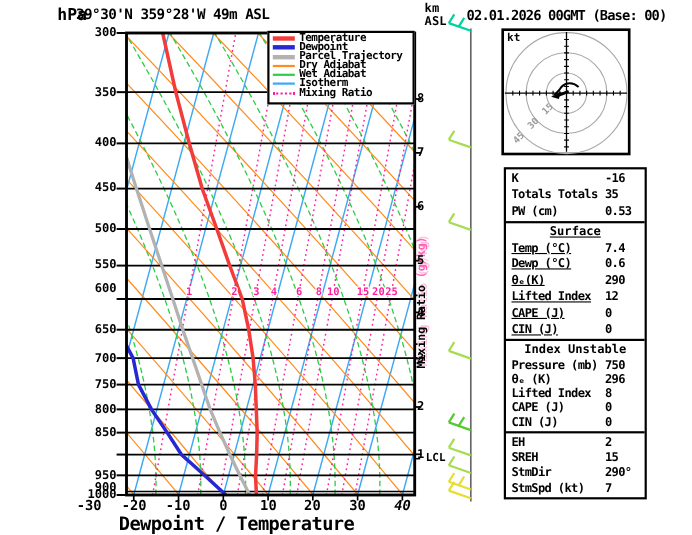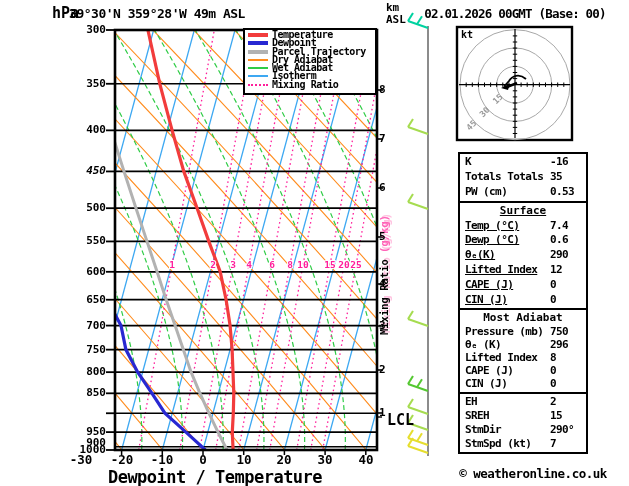--- a/index.html
+++ b/index.html
@@ -7,21 +7,21 @@
         font-family:"DejaVu Sans Mono","Liberation Mono",monospace;font-weight:bold;color:#000;}
   .abs{position:absolute;}
   #hpa-unit{left:52px;top:4px;font-size:15px;}
   #main-title{left:48px;top:6px;width:218px;text-align:center;font-size:13px;letter-spacing:-0.5px;}
   #km-unit{left:386px;top:2px;width:30px;font-size:11px;line-height:12px;}
   #datetime{left:401px;top:6px;width:228px;text-align:center;font-size:12.5px;letter-spacing:-0.8px;}
   .p-lbl{position:absolute;width:40px;text-align:right;font-size:11px;line-height:12px;}
   .x-lbl{position:absolute;width:44px;text-align:center;font-size:12.5px;line-height:12px;}
   .km-lbl{position:absolute;left:379px;width:16px;font-size:11px;line-height:12px;}
   #x-title{left:103px;top:467px;width:224px;text-align:center;font-size:17px;letter-spacing:-0.5px;}
-  #lcl{left:387px;top:411px;font-size:15px;}
+  #lcl{left:387px;top:411px;font-size:10px;}
   #mix-axis{left:312px;top:268px;width:145px;height:14px;text-align:center;font-size:10.5px;
             transform:rotate(-90deg);transform-origin:50% 50%;white-space:nowrap;
             text-shadow:2px 2px 0 #ffc2e0;}
   #mix-axis .unit{color:#ff63b8;}
   #legend{left:243px;top:28px;width:128px;height:62px;border:2px solid #000;background:#fff;
           padding:1px 0 0 2px;}
   .leg-row{display:flex;align-items:center;height:8.25px;overflow:visible;}
   .leg-swatch{display:inline-block;width:20px;margin:0 4px 0 1px;flex:0 0 20px;}
   .leg-txt{font-size:10px;line-height:8px;white-space:nowrap;letter-spacing:-0.5px;}
   #datatable{left:458px;top:152px;width:126px;background:#fff;border:2px solid #000;}
@@ -228,42 +228,42 @@
   </div>
   <div class="abs" id="datetime">02.01.2026 00GMT (Base: 00)</div>
   <div class="abs" id="x-title">Dewpoint / Temperature (°C)</div>
   <div class="abs" id="lcl">LCL</div>
   <div class="abs" id="mix-axis"><span>Mixing Ratio </span><span class="unit">(g/kg)</span></div>
 
   <div id="p-lbls">
       <div class="p-lbl" style="left: 66px; top: 24px;">300</div>
       <div class="p-lbl" style="left: 66px; top: 78px;">350</div>
       <div class="p-lbl" style="left: 66px; top: 124px;">400</div>
-      <div class="p-lbl" style="left: 66px; top: 165px; font-style: italic;">450</div>
+      <div class="p-lbl" style="left: 66px; top: 165px;">450</div>
       <div class="p-lbl" style="left: 66px; top: 202px;">500</div>
       <div class="p-lbl" style="left: 66px; top: 235px;">550</div>
-      <div class="p-lbl" style="left: 66px; top: 266px;">600</div>
+      <div class="p-lbl" style="left: 66px; top: 256px;">600</div>
       <div class="p-lbl" style="left: 66px; top: 294px;">650</div>
       <div class="p-lbl" style="left: 66px; top: 320px;">700</div>
       <div class="p-lbl" style="left: 66px; top: 344px;">750</div>
       <div class="p-lbl" style="left: 66px; top: 366px;">800</div>
       <div class="p-lbl" style="left: 66px; top: 387px;">850</div>
       <div class="p-lbl" style="left: 66px; top: 407px; margin-top: 30px;">900</div>
       <div class="p-lbl" style="left: 66px; top: 426px;">950</div>
       <div class="p-lbl" style="left: 66px; top: 444px;">1000</div>
     </div>
   <div id="x-lbls">
       <div class="x-lbl" style="left: 59px; top: 454px;">-30</div>
       <div class="x-lbl" style="left: 100px; top: 454px;">-20</div>
       <div class="x-lbl" style="left: 140px; top: 454px;">-10</div>
       <div class="x-lbl" style="left: 181px; top: 454px;">0</div>
       <div class="x-lbl" style="left: 222px; top: 454px;">10</div>
       <div class="x-lbl" style="left: 262px; top: 454px;">20</div>
       <div class="x-lbl" style="left: 303px; top: 454px;">30</div>
-      <div class="x-lbl" style="left: 344px; top: 454px;">40</div>
+      <div class="x-lbl" style="left: 344px; top: 454px; font-style: italic;">40</div>
     </div>
   <div id="km-lbls">
       <div class="km-lbl" style="top: 84px;">8</div>
       <div class="km-lbl" style="top: 133px;">7</div>
       <div class="km-lbl" style="top: 182px;">6</div>
       <div class="km-lbl" style="top: 231px;">5</div>
       <div class="km-lbl" style="top: 278px;">4</div>
       <div class="km-lbl" style="top: 320px;">3</div>
       <div class="km-lbl" style="top: 364px;">2</div>
       <div class="km-lbl" style="top: 407px;">1</div>
@@ -357,29 +357,28 @@
       <div class="tsec s2">
         <div class="t-head">Surface</div>
         <div class="t-row"><div class="t-lbl" style="display: inline;">Temp (°C)</div><div class="t-val">7.4</div></div>
         <div class="t-row"><div class="t-lbl" style="display: inline;">Dewp (°C)</div><div class="t-val">0.6</div></div>
         <div class="t-row"><div class="t-lbl" style="display: inline;">θₑ(K)</div><div class="t-val">290</div></div>
         <div class="t-row"><div class="t-lbl" style="display: inline;">Lifted Index</div><div class="t-val">12</div></div>
         <div class="t-row"><div class="t-lbl" style="display: inline;">CAPE (J)</div><div class="t-val">0</div></div>
         <div class="t-row"><div class="t-lbl" style="display: inline;">CIN (J)</div><div class="t-val">0</div></div>
       </div>
       <div class="tsec s3">
-        <div class="t-head">Most Adiabat</div>
+        <div class="t-head">Index Unstable</div>
         <div class="t-row"><div class="t-lbl" style="display: inline;">Pressure (mb)</div><div class="t-val">750</div></div>
         <div class="t-row"><div class="t-lbl" style="display: inline;">θₑ (K)</div><div class="t-val">296</div></div>
         <div class="t-row"><div class="t-lbl" style="display: inline;">Lifted Index</div><div class="t-val">8</div></div>
         <div class="t-row"><div class="t-lbl" style="display: inline;">CAPE (J)</div><div class="t-val">0</div></div>
         <div class="t-row"><div class="t-lbl" style="display: inline;">CIN (J)</div><div class="t-val">0</div></div>
       </div>
       <div class="tsec s4">
         <div class="t-row"><div class="t-lbl" style="display: inline;">EH</div><div class="t-val">2</div></div>
         <div class="t-row"><div class="t-lbl" style="display: inline;">SREH</div><div class="t-val">15</div></div>
         <div class="t-row"><div class="t-lbl" style="display: inline;">StmDir</div><div class="t-val">290°</div></div>
         <div class="t-row"><div class="t-lbl" style="display: inline;">StmSpd (kt)</div><div class="t-val">7</div></div>
       </div>
     </div>
 
-  <div class="abs" id="footer">© weatheronline.co.uk</div>
 </div>
 
 </body></html>

